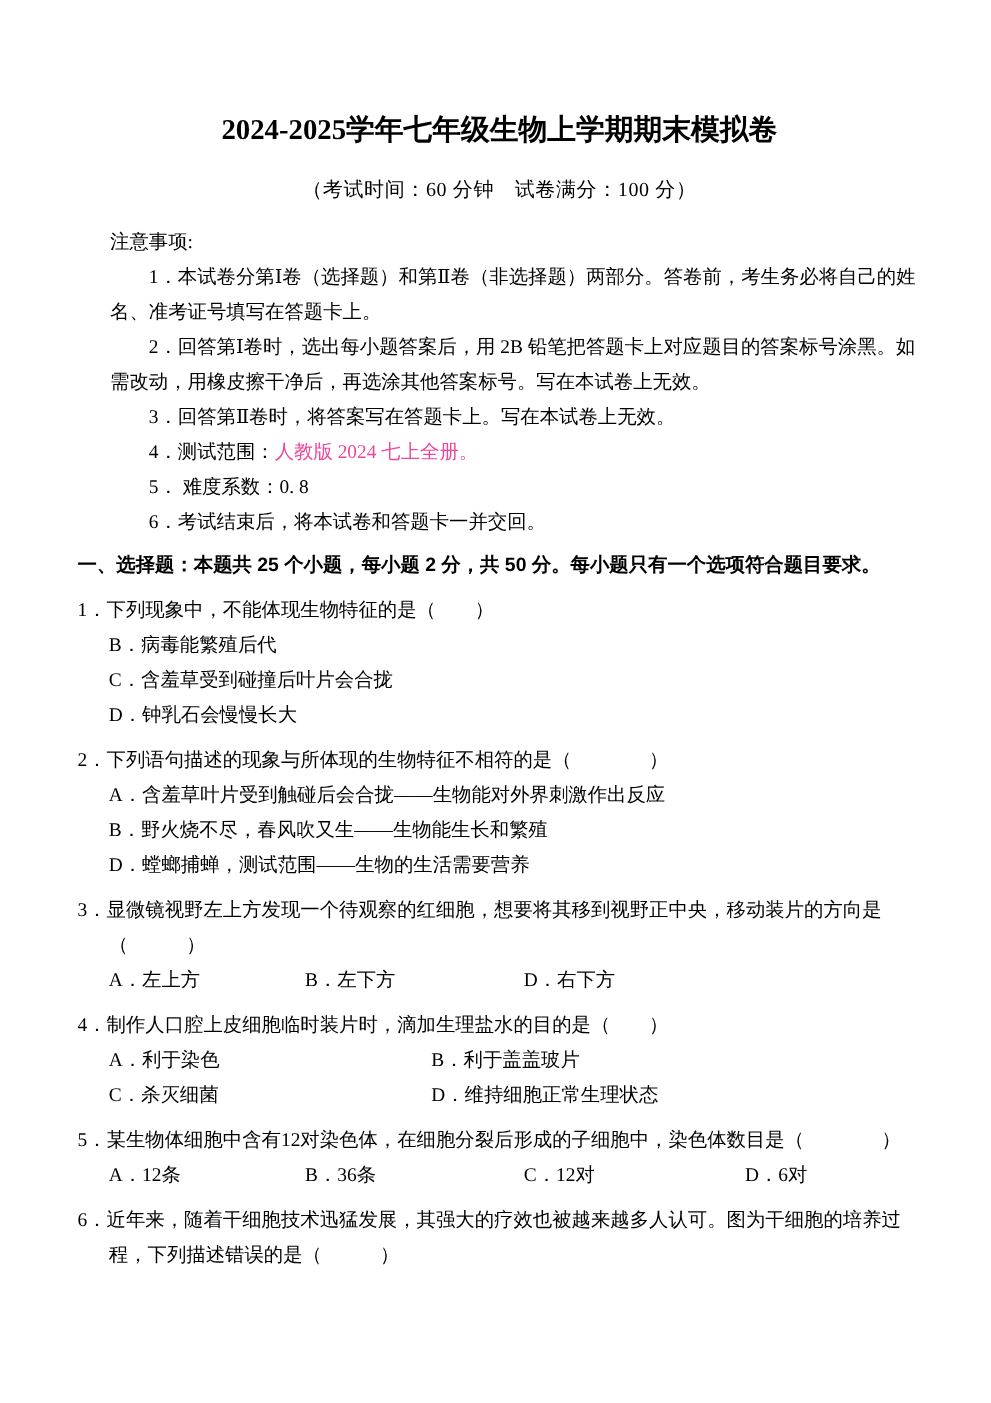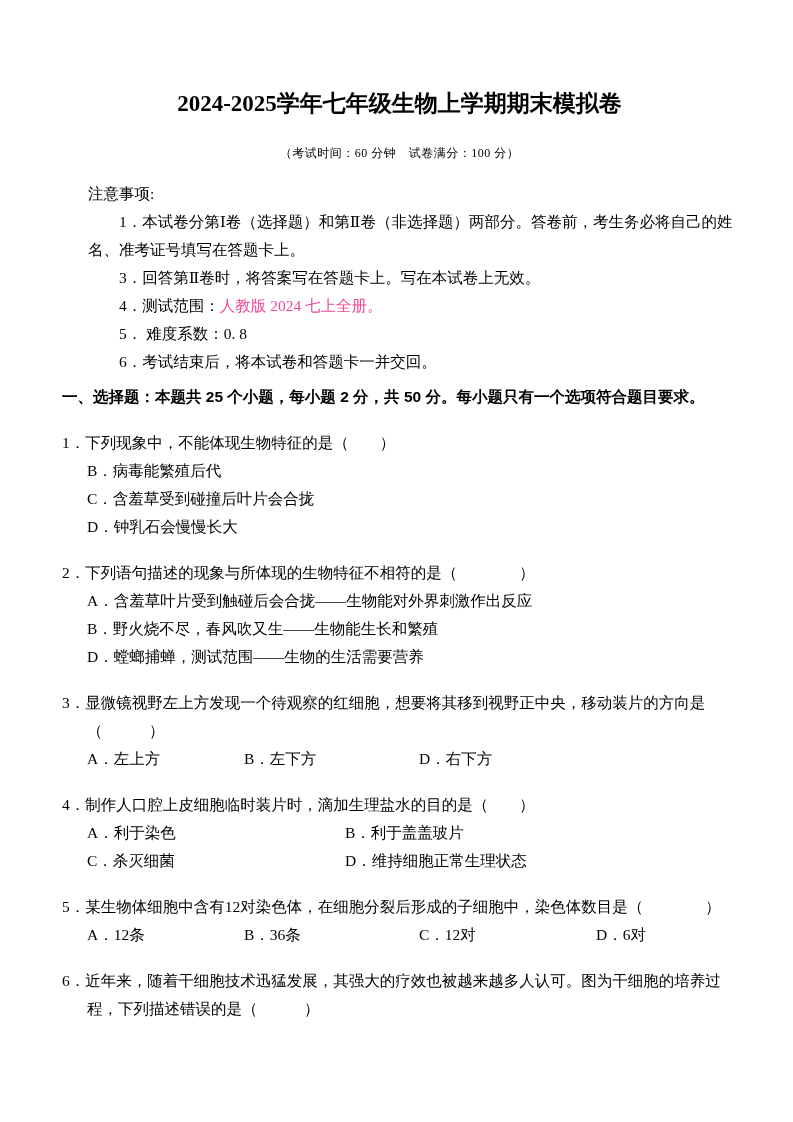--- a/index.html
+++ b/index.html
@@ -16,40 +16,40 @@
 
   .title {
     font-size: 23px;
     font-weight: 700;
     text-align: center;
     line-height: 32px;
     font-family: "Liberation Serif", "DejaVu Serif", serif;
   }
   .subtitle {
     text-align: center;
-    font-size: 12px;
+    font-size: 16px;
     margin-top: 19px;
     letter-spacing: 0.5px;
   }
 
   .notices { margin-left: 26px; margin-top: 13px; }
   .notice-heading { line-height: 28px; }
   .notice-item { line-height: 28px; text-indent: 2em; }
   .red { color: #ec4899; }
 
   .section-header {
     margin-top: 7px;
     margin-bottom: 3px;
     font-weight: 700;
     font-size: 15.5px;
     line-height: 28px;
     font-family: "Liberation Sans", "DejaVu Sans", sans-serif;
   }
 
-  .question { margin-top: 18px; }
+  .question { margin-top: 8px; }
   .q-stem {
     line-height: 28px;
     padding-left: 25px;
     text-indent: -25px;
   }
   .opts { margin-left: 25px; }
   .opt { line-height: 28px; }
   .opts.row4 {
     display: grid;
     grid-template-columns: 120px 138px 140px auto;
@@ -64,20 +64,21 @@
 <body>
 
 <div class="page">
 
   <h1 class="title">2024-2025学年七年级生物上学期期末模拟卷</h1>
   <div class="subtitle">（考试时间：60 分钟　试卷满分：100 分）</div>
 
   <div class="notices">
     <p class="notice-heading">注意事项:</p>
     <p class="notice-item"><span>1．本试卷分第Ⅰ卷（选择题）和第Ⅱ卷（非选择题）两部分。答卷前，考生务必将自己的姓名、准考证号填写在答题卡上。</span></p>
+    <p class="notice-item"><span>2．回答第Ⅰ卷时，选出每小题答案后，用 2B 铅笔把答题卡上对应题目的答案标号涂黑。如需改动，用橡皮擦干净后，再选涂其他答案标号。写在本试卷上无效。</span></p>
     <p class="notice-item"><span>3．回答第Ⅱ卷时，将答案写在答题卡上。写在本试卷上无效。</span></p>
     <p class="notice-item"><span>4．测试范围：</span><span class="red">人教版 2024 七上全册。</span></p>
     <p class="notice-item"><span>5． 难度系数：0. 8</span></p>
     <p class="notice-item"><span>6．考试结束后，将本试卷和答题卡一并交回。</span></p>
   </div>
 
   <p class="section-header">一、选择题：本题共 25 个小题，每小题 2 分，共 50 分。每小题只有一个选项符合题目要求。</p>
 
   <div>
 

